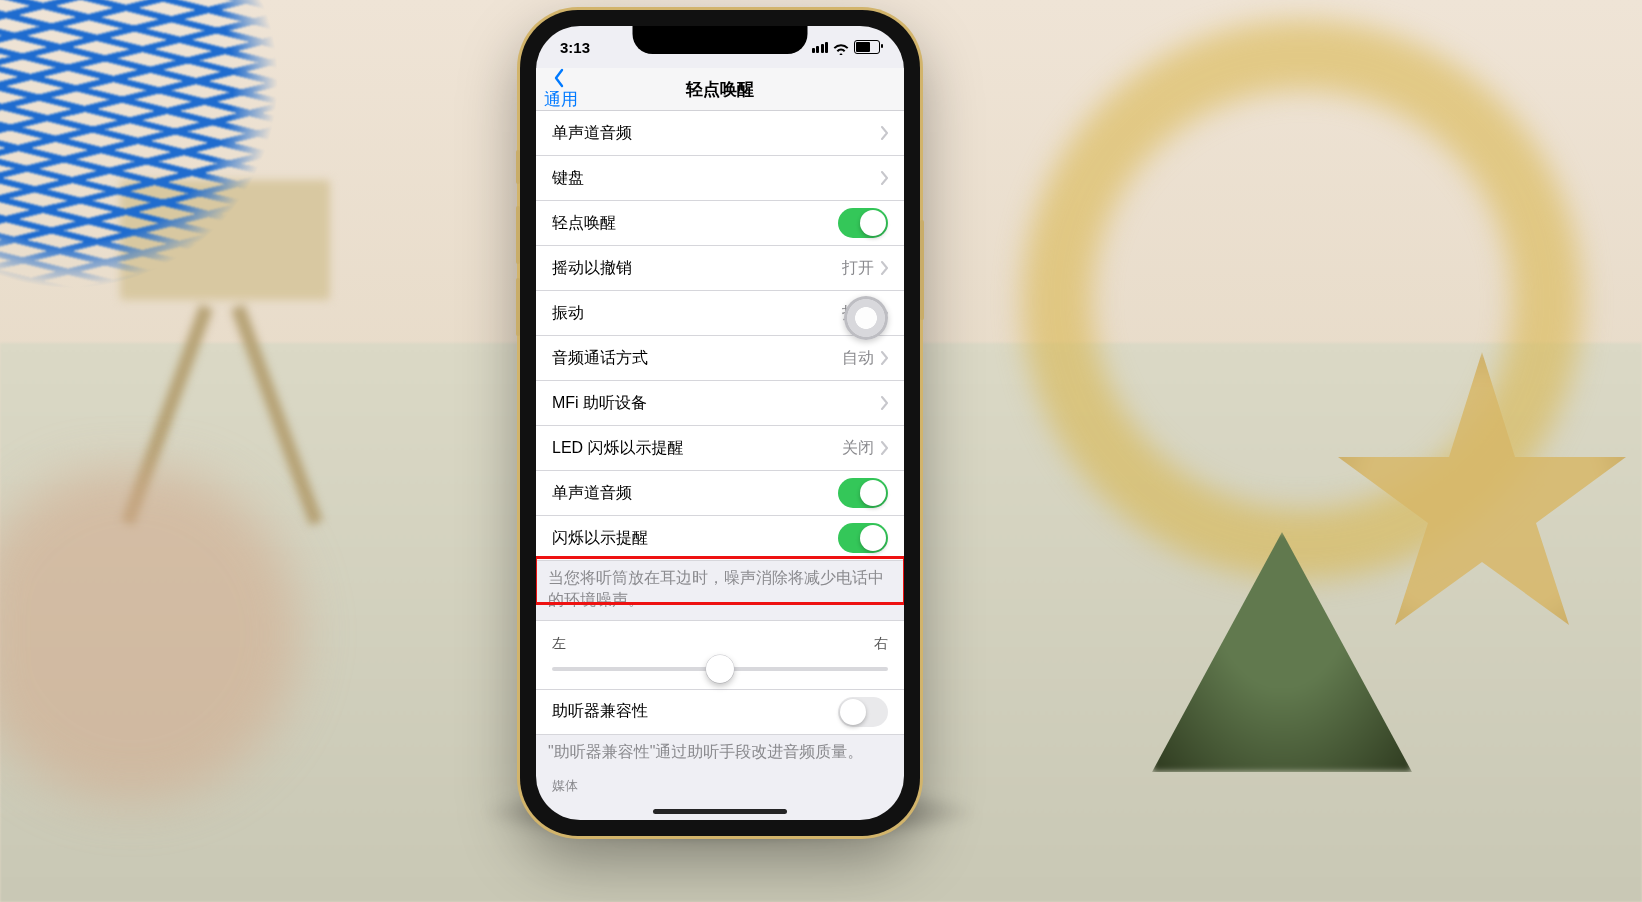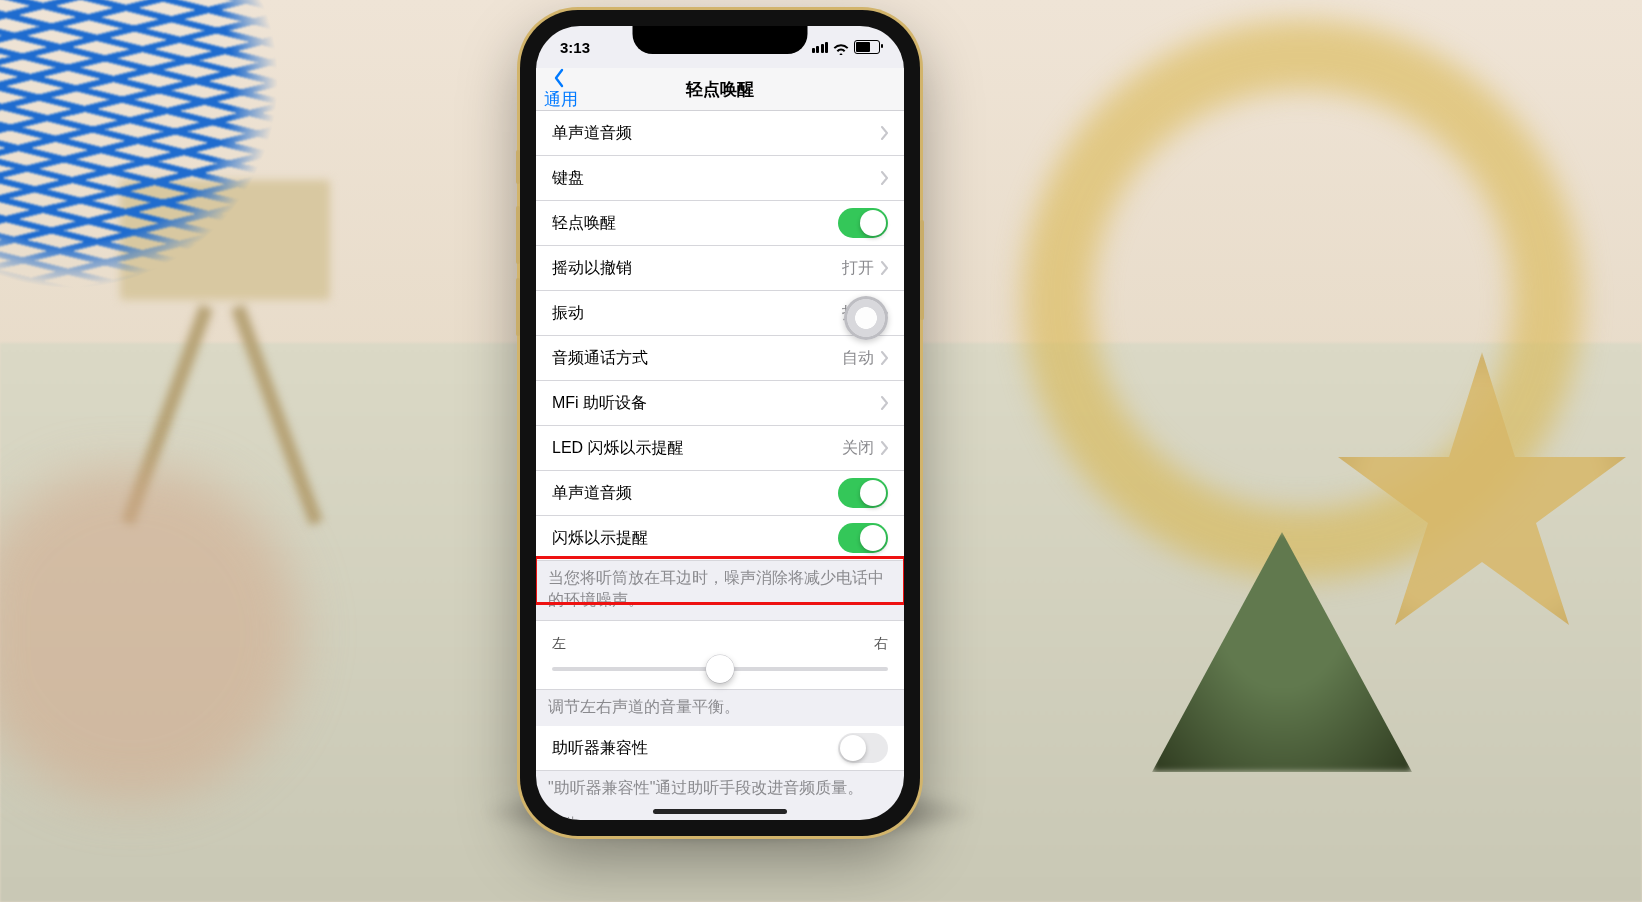--- a/index.html
+++ b/index.html
@@ -260,21 +260,20 @@
       <div class="slider-row">
         <div class="slider-lbls">
           <span>左</span>
           <span>右</span>
         </div>
         <div class="slider">
           <div class="tick"></div>
           <div class="knob"></div>
         </div>
       </div>
-      <div class="footer">调节左右声道的音量平衡。</div>
 
       <div class="cell">
         <span>助听器兼容性</span>
         <span class="switch off-light">
             <i></i>
           </span>
       </div>
       <div class="footer">"助听器兼容性"通过助听手段改进音频质量。</div>
 
       <div class="group-h" style="padding-top:6px">媒体</div>

